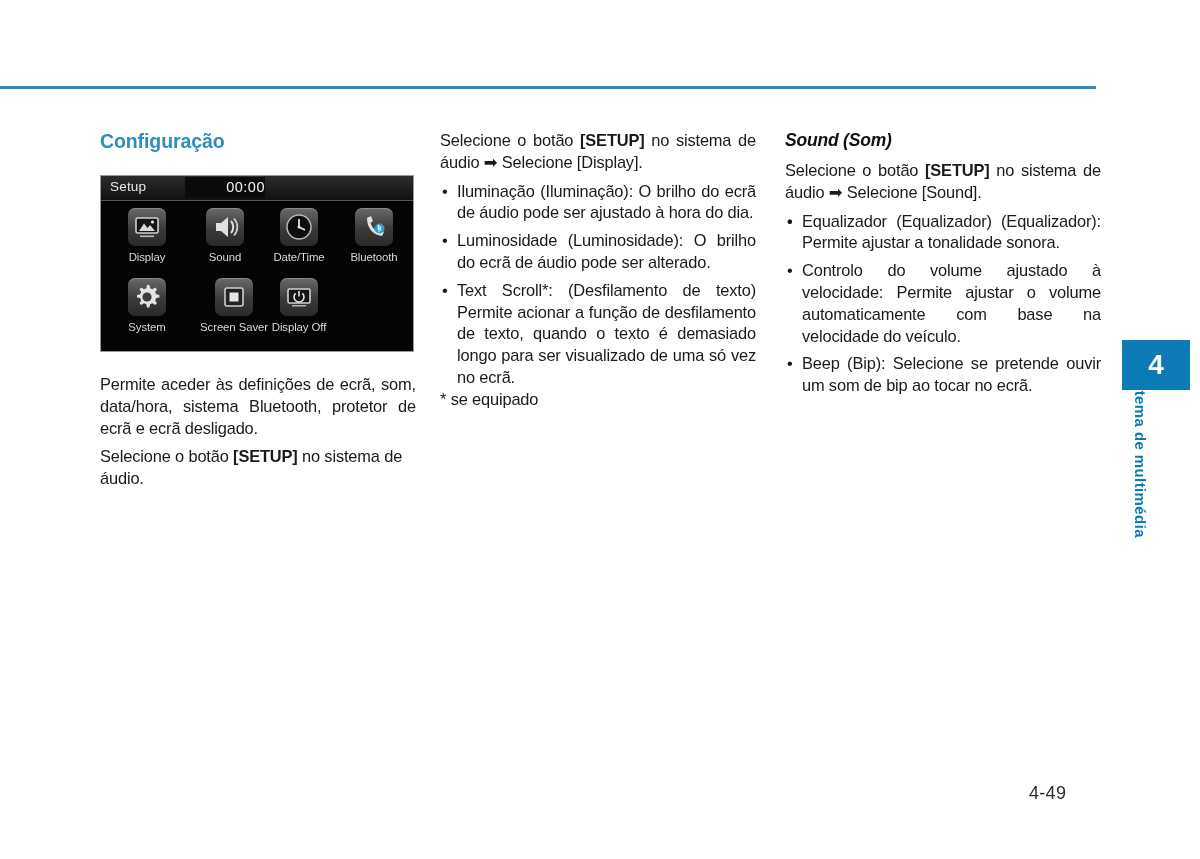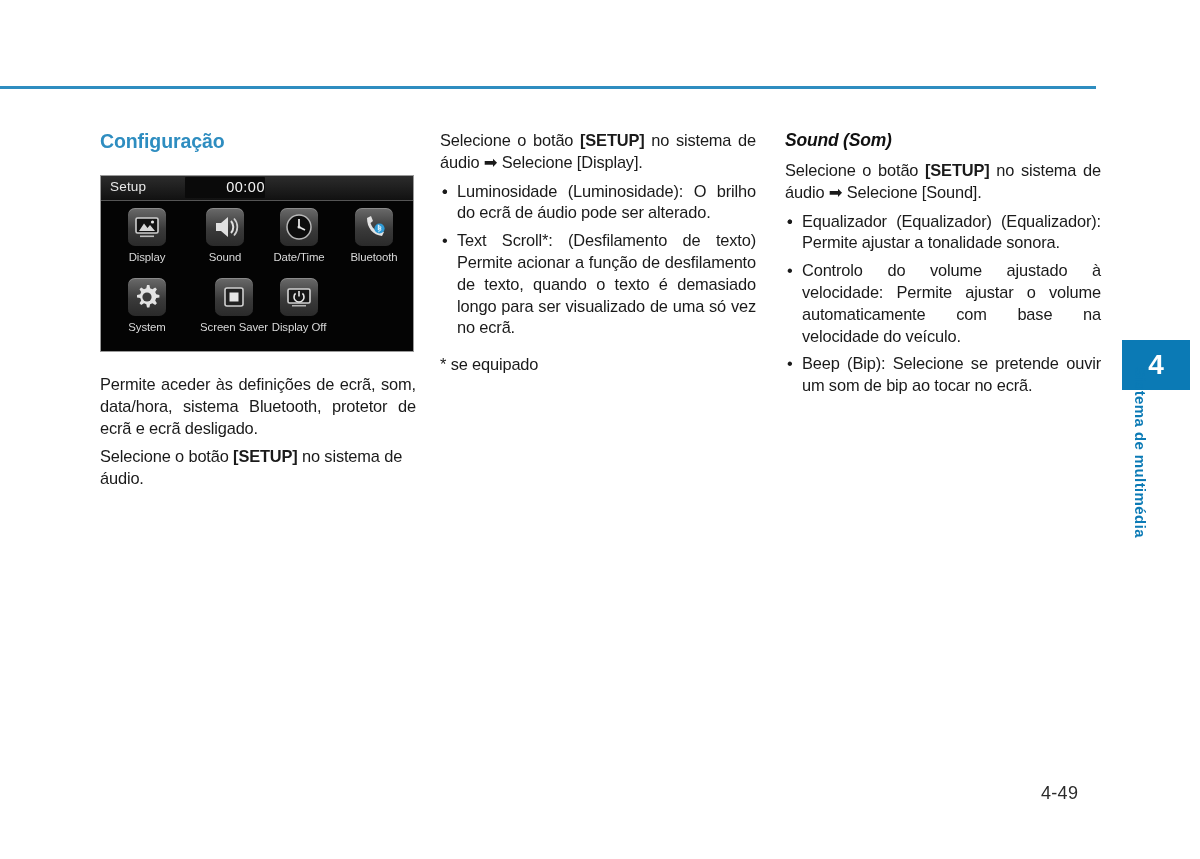--- a/index.html
+++ b/index.html
@@ -84,21 +84,21 @@
     left: 2px;
     top: 0;
     font-size: 16.4px;
     line-height: 21.8px;
   }
   ul.bullets li:last-child { margin-bottom: 0; }
 
   p.footnote {
     font-size: 16.4px;
     line-height: 21.8px;
-    margin: 15px 0 0 0;
+    margin: 0 0 0 0;
     letter-spacing: -0.15px;
   }
 
   
   #head-unit {
     position: relative;
     width: 314px;
     height: 177px;
     background: #040404;
     border: 1px solid #9a9a9a;
@@ -209,21 +209,20 @@
   }
 
   
   #page-number {
     position: absolute;
     left: 1029px;
     top: 783px;
     font-size: 18px;
     color: #2b2b2b;
     letter-spacing: 0.3px;
-    margin-left: 12px;
   }
 </style>
 </head>
 <body>
 
 <div id="top-rule"></div>
 
 <div class="column" id="col-left">
 
   <h2 class="section-title">Configuração</h2>
@@ -351,20 +350,21 @@
 <div class="column" id="col-middle">
 
 
   <p class="body-text">
     <span>Selecione o botão </span><b class="kbd">[SETUP]</b><span> no sistema de áudio </span><span>➡</span><span> Selecione [Display].</span>
   </p>
 
   <ul class="bullets">
     <li>
       <span class="bullet-dot">•</span>
+      <span>Iluminação (Iluminação): O brilho do ecrã de áudio pode ser ajustado à hora do dia.</span>
     </li>
     <li>
       <span class="bullet-dot">•</span>
       <span>Luminosidade (Luminosidade): O brilho do ecrã de áudio pode ser alterado.</span>
     </li>
     <li>
       <span class="bullet-dot">•</span>
       <span>Text Scroll*: (Desfilamento de texto) Permite acionar a função de desfilamento de texto, quando o texto é demasiado longo para ser visualizado de uma só vez no ecrã.</span>
     </li>
   </ul>

